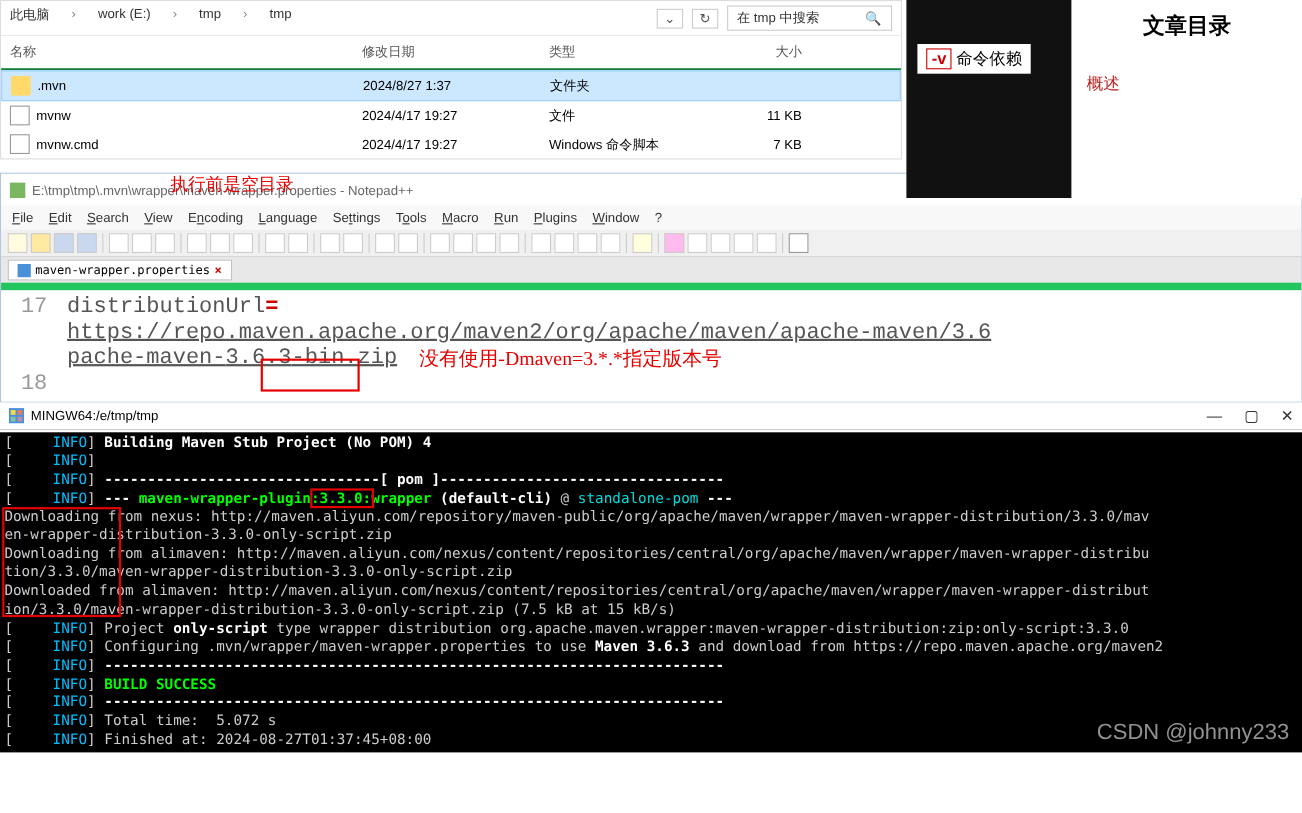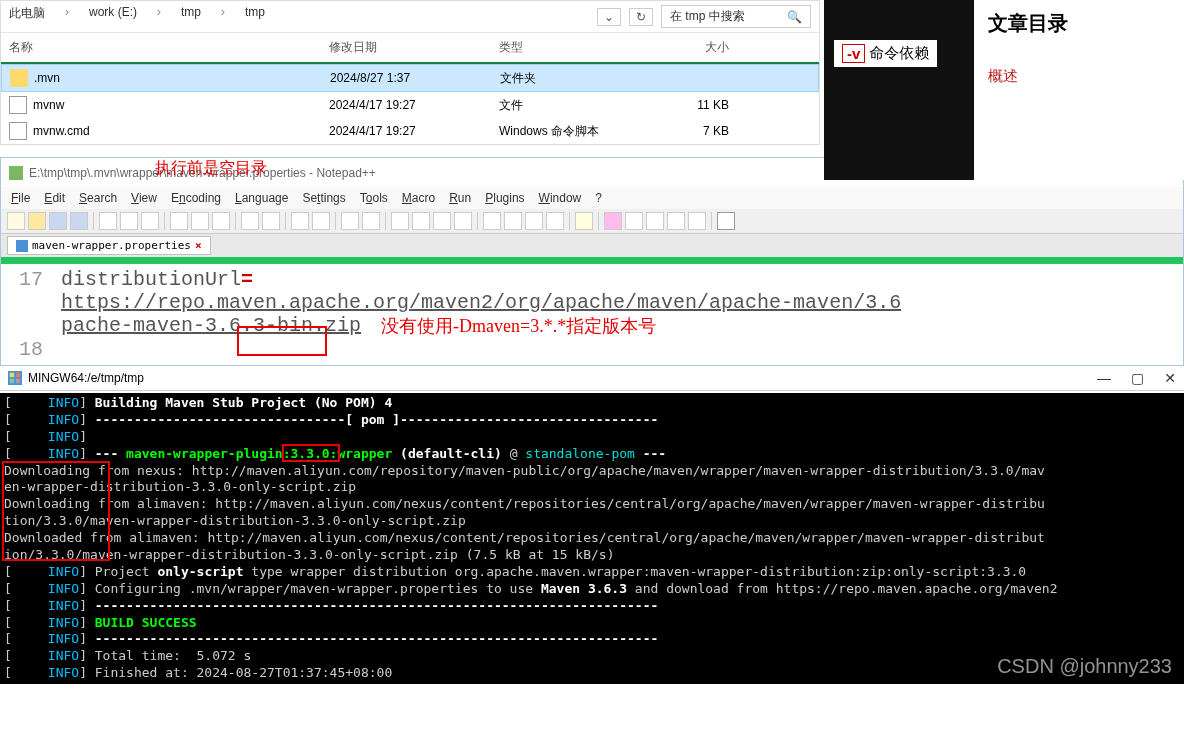--- a/index.html
+++ b/index.html
@@ -55,21 +55,21 @@
 .green{color:#00ff00;font-weight:bold;}
 .cyan{color:#00dddd;}
 .bold{font-weight:bold;color:#fff;}
 .watermark{position:absolute;right:12px;bottom:5px;color:#d0d0d0;font-size:20px;font-family:Arial;opacity:0.7;}
 
 .right-side{position:absolute;right:0;top:0;width:360px;height:180px;display:flex;background:#fff;}
 .rs-left{width:150px;background:#111;color:#fff;padding:10px;display:flex;flex-direction:column;}
 .rs-badge{display:inline-flex;align-items:center;font-size:15px;}
 .rs-badge .v{background:#fff;color:#c00;border:1px solid #c00;padding:0 4px;font-weight:bold;margin-right:4px;}
 .rs-right{flex:1;padding:10px 14px;}
-.rs-title{font-size:20px;font-weight:bold;margin-bottom:30px;}
+.rs-title{font-size:20px;font-weight:bold;margin-bottom:30px;text-align:center;}
 .rs-item{color:#b91c1c;font-size:15px;}
 </style>
 </head>
 <body>
 
 <div class="explorer" style="width:820px;">
   <div class="breadcrumb">
     <span>此电脑</span>
       <span class="sep">›</span>
     <span>work (E:)</span>
@@ -238,22 +238,22 @@
     </svg>
   <span>MINGW64:/e/tmp/tmp</span>
   <div class="term-ctrls">
     <span>—</span>
     <span>▢</span>
     <span>✕</span>
   </div>
 </div>
 <div class="terminal">
 <div class="term-line"><span class="brk">[</span><span class="info">INFO</span><span class="brk">] </span><span class="bold">Building Maven Stub Project (No POM) 4</span></div>
+<div class="term-line"><span class="brk">[</span><span class="info">INFO</span><span class="brk">] </span></div>
 <div class="term-line"><span class="brk">[</span><span class="info">INFO</span><span class="brk">] </span><span class="bold">--------------------------------[ pom ]---------------------------------</span></div>
-<div class="term-line"><span class="brk">[</span><span class="info">INFO</span><span class="brk">] </span></div>
 <div class="term-line"><span class="brk">[</span><span class="info">INFO</span><span class="brk">] </span><span class="bold">--- </span><span class="green">maven-wrapper-plugin:</span><span class="green">3.3.0:</span><span class="green">wrapper</span><span class="bold"> (default-cli)</span><span> @ </span><span class="cyan">standalone-pom</span><span class="bold"> ---</span></div>
 <div class="term-line"><span>Downloading</span><span> from nexus: http://maven.aliyun.com/repository/maven-public/org/apache/maven/wrapper/maven-wrapper-distribution/3.3.0/mav</span></div>
 <div class="term-line"><span>en-wrapper-distribution-3.3.0-only-script.zip</span></div>
 <div class="term-line"><span>Downloading</span><span> from alimaven: http://maven.aliyun.com/nexus/content/repositories/central/org/apache/maven/wrapper/maven-wrapper-distribu</span></div>
 <div class="term-line"><span>tion/3.3.0/maven-wrapper-distribution-3.3.0-only-script.zip</span></div>
 <div class="term-line"><span>Downloaded </span><span>from alimaven: http://maven.aliyun.com/nexus/content/repositories/central/org/apache/maven/wrapper/maven-wrapper-distribut</span></div>
 <div class="term-line"><span>ion/3.3.0/maven-wrapper-distribution-3.3.0-only-script.zip (7.5 kB at 15 kB/s)</span></div>
 <div class="term-line"><span class="brk">[</span><span class="info">INFO</span><span class="brk">] </span><span>Project </span><span class="bold">only-script</span><span> type wrapper distribution org.apache.maven.wrapper:maven-wrapper-distribution:zip:only-script:3.3.0</span></div>
 <div class="term-line"><span class="brk">[</span><span class="info">INFO</span><span class="brk">] </span><span>Configuring .mvn/wrapper/maven-wrapper.properties to use </span><span class="bold">Maven 3.6.3</span><span> and download from https://repo.maven.apache.org/maven2</span></div>
 <div class="term-line"><span class="brk">[</span><span class="info">INFO</span><span class="brk">] </span><span class="bold">------------------------------------------------------------------------</span></div>

